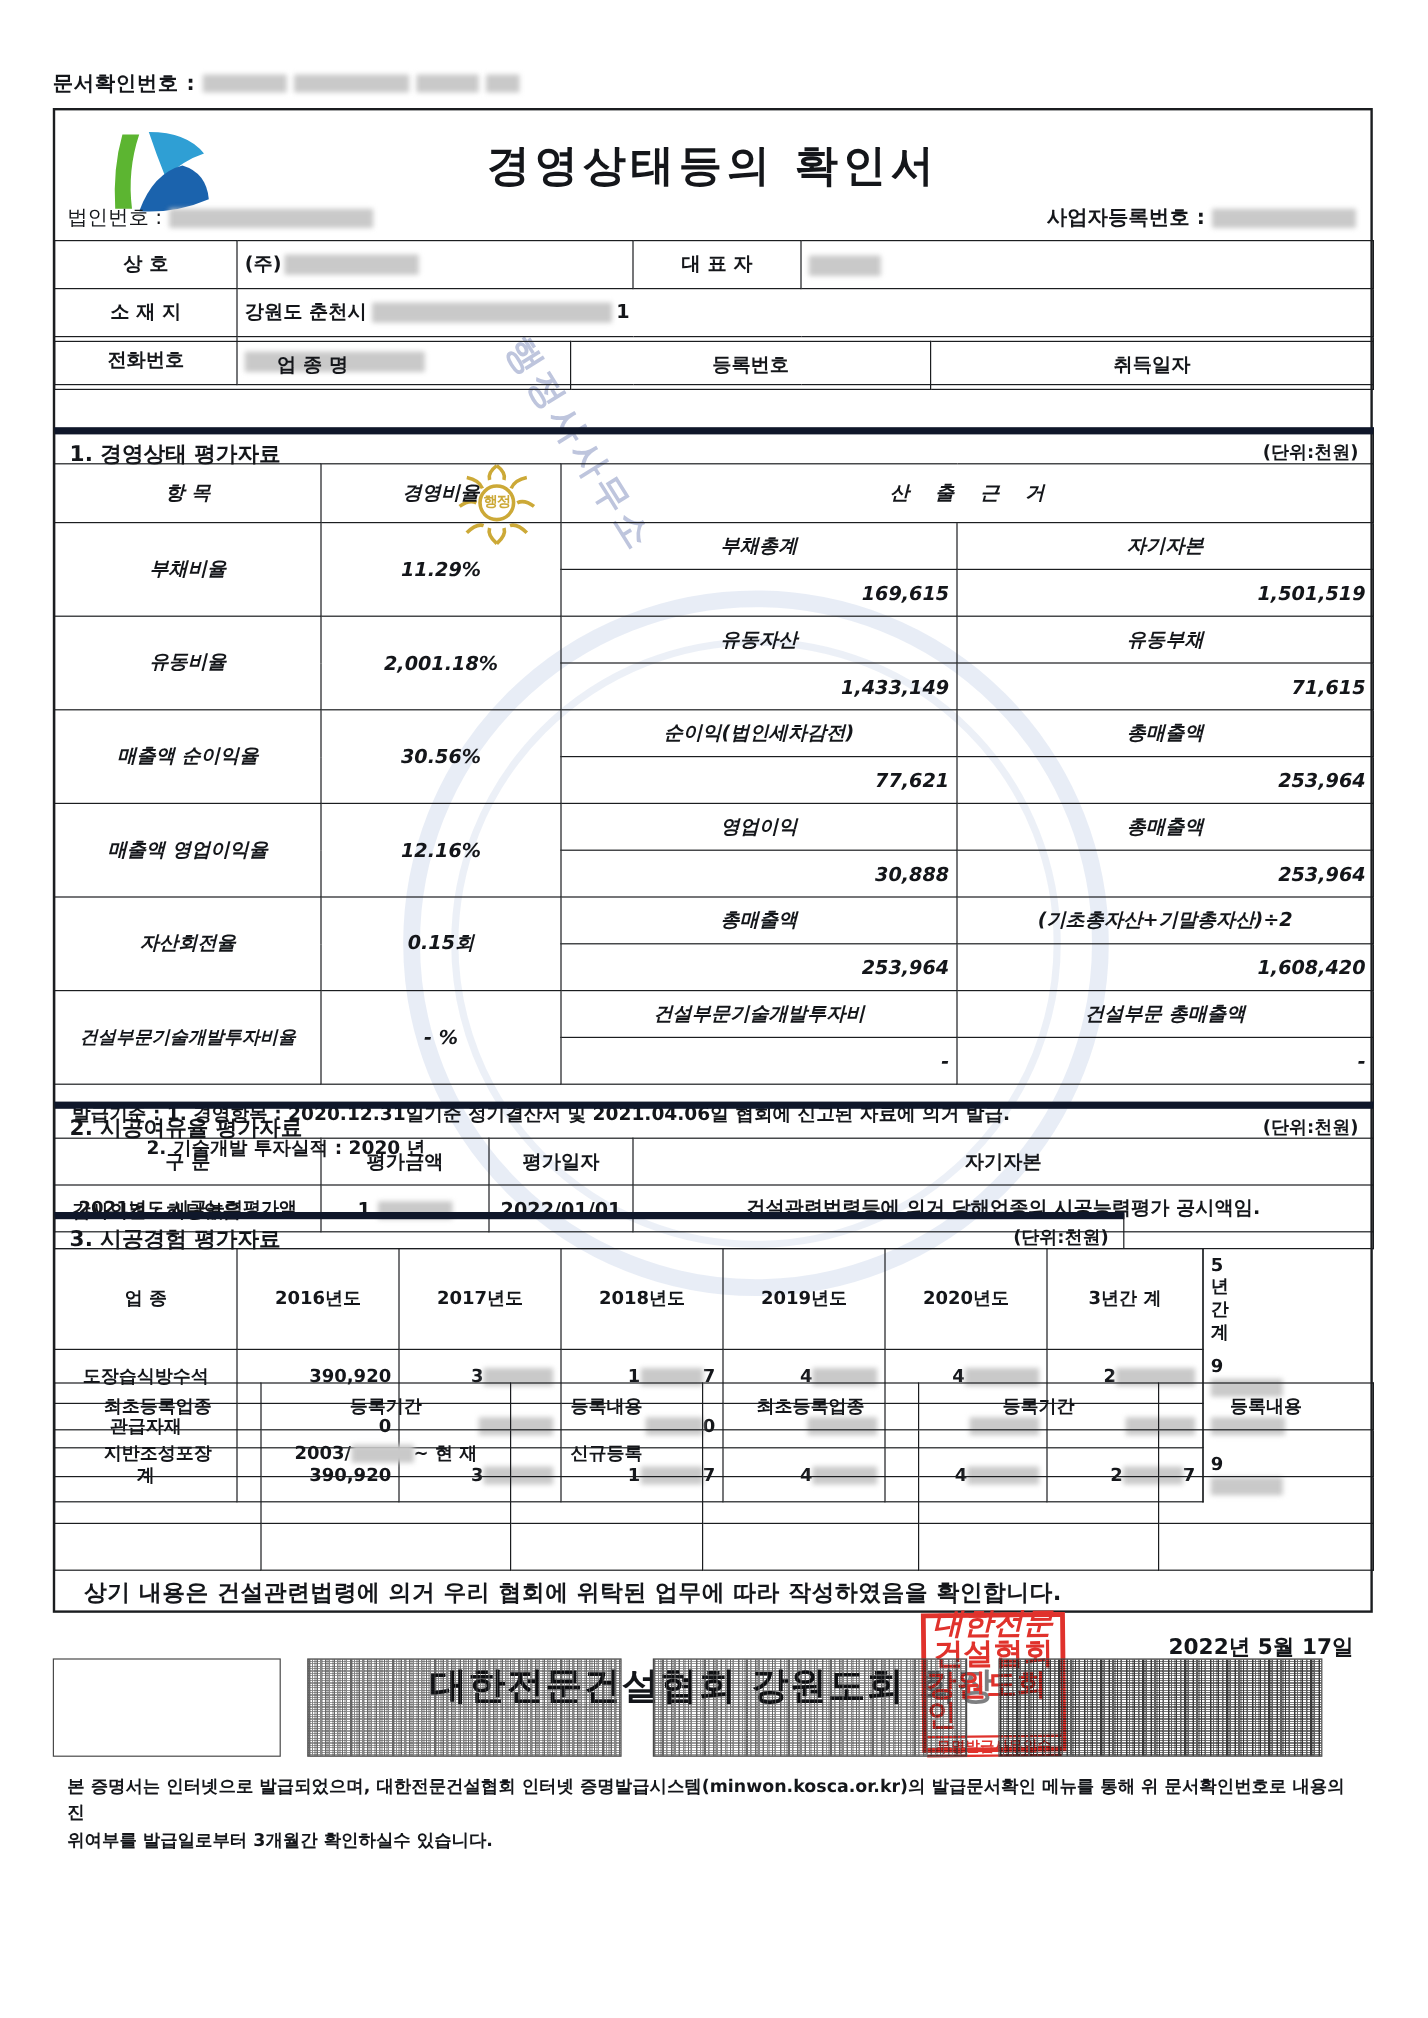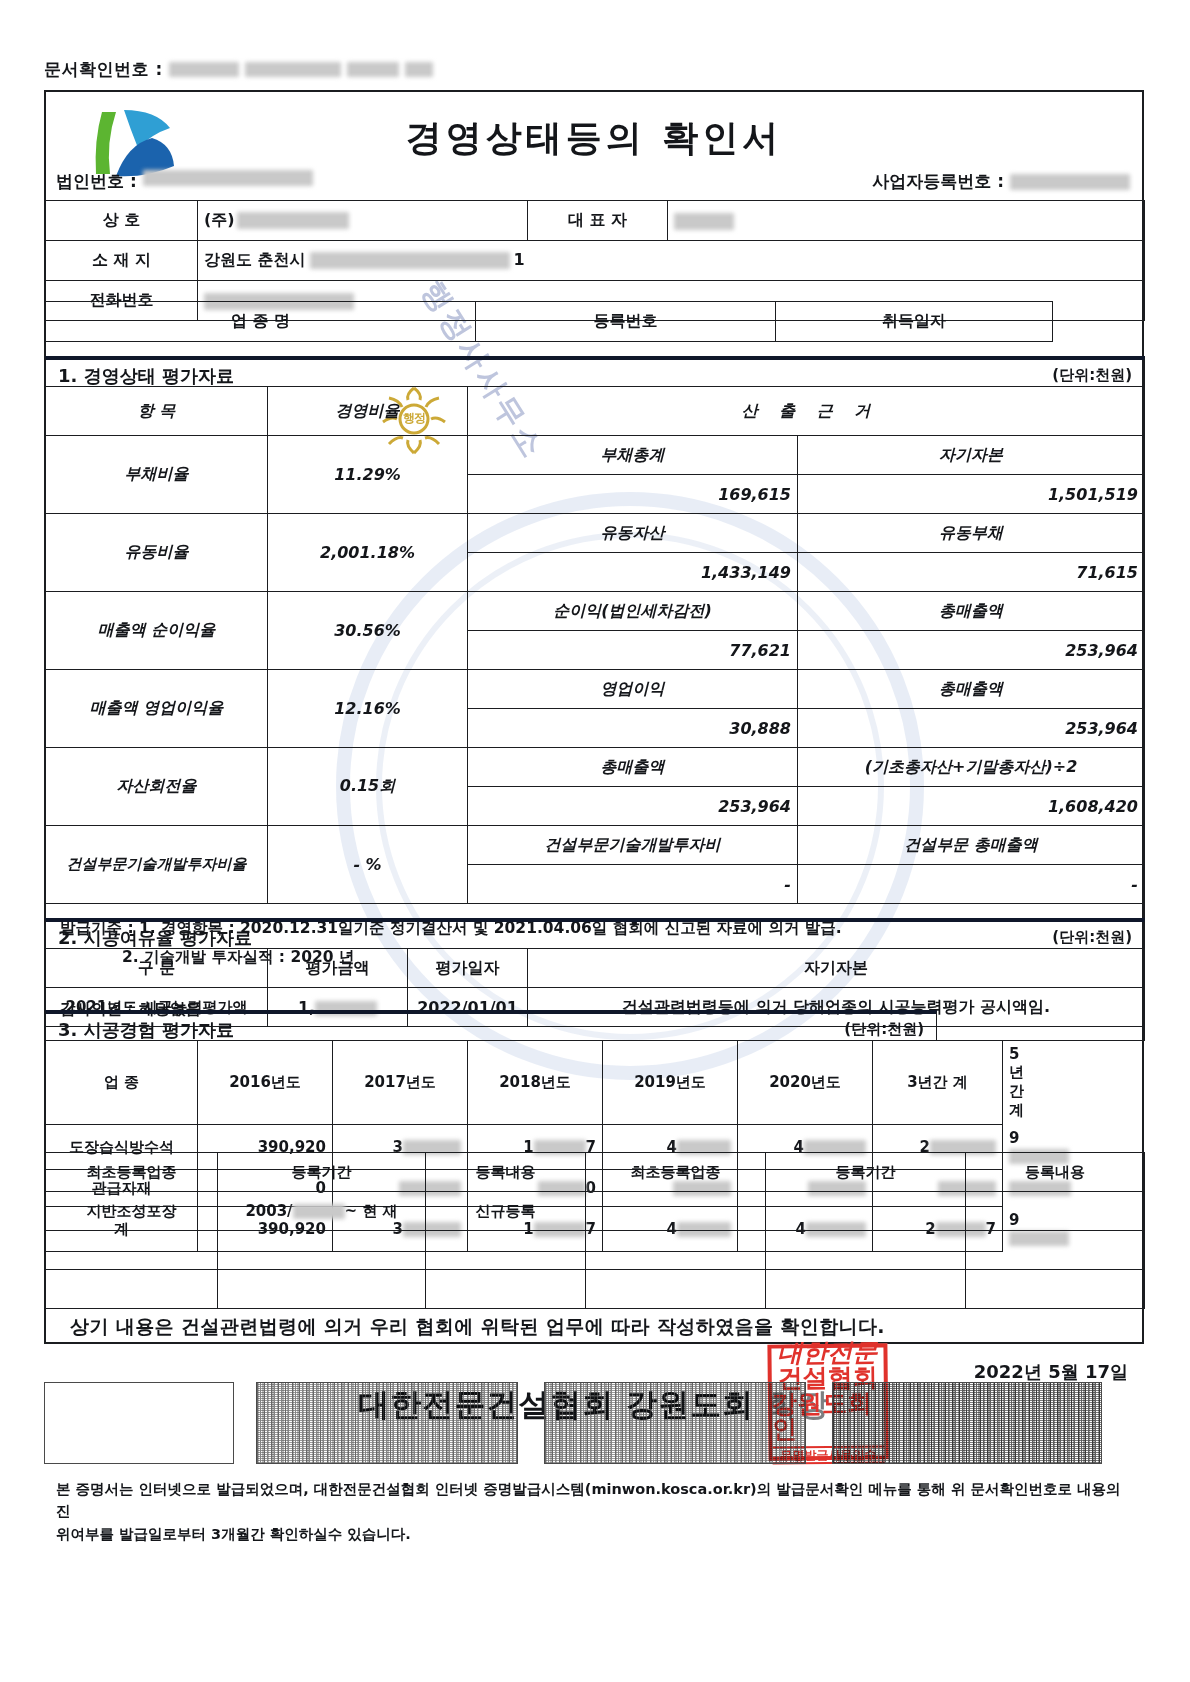--- a/index.html
+++ b/index.html
@@ -32,22 +32,22 @@
 
   .logo{position:absolute;left:40px;top:12px;width:94px;height:78px;}
 
   .title{
     position:absolute;left:0;right:0;top:22px;text-align:center;
     font-size:36px;font-weight:700;letter-spacing:4px;
     font-family:"DejaVu Serif","Liberation Serif",serif;
   }
 
   .corpline{
-    position:absolute;left:10px;top:78px;font-size:17px;font-weight:700;
-    display:flex;align-items:flex-start;gap:6px;
+    position:absolute;left:10px;top:78px;font-size:17px;font-weight:400;
+    display:flex;align-items:center;gap:6px;
   }
   .bizline{
     position:absolute;right:12px;top:78px;font-size:17px;font-weight:700;
     display:flex;align-items:center;gap:6px;
   }
 
   
   table{border-collapse:collapse;table-layout:fixed;width:100%;}
   td,th{
     border:1px solid #1b1d20;font-size:16px;font-weight:700;
@@ -56,27 +56,27 @@
   }
   .lt{text-align:left;}
   .rt{text-align:right;}
   .spread8{letter-spacing:8px;text-indent:8px;}
 
   
   .idtable{position:absolute;left:-1px;top:108px;width:1100px;}
   .idtable td{height:31px;}
 
   
-  .uptable{position:absolute;left:-1px;top:209px;width:1008px;}
+  .uptable{position:absolute;left:-1px;top:192px;width:1100px;}
   .uptable td{height:31px;}
 
   
   .sechdr{
     position:relative;height:30px;border-left:1px solid #1b1d20;
-    border-right:1px solid #1b1d20;border-top:4px solid #0f172a;
+    border-right:1px solid #1b1d20;border-top:6px solid #0f172a;
     box-sizing:border-box;
   }
   .sechdr .l{position:absolute;left:12px;top:4px;font-size:18px;font-weight:700;}
   .sechdr .r{position:absolute;right:12px;top:6px;font-size:15px;font-weight:700;}
 
   .sec1wrap{position:absolute;left:-1px;top:264px;width:1100px;}
   .fin{width:100%;}
   .fin td{height:30px;font-style:italic;}
   .fin .lbl{height:57px;}
 

